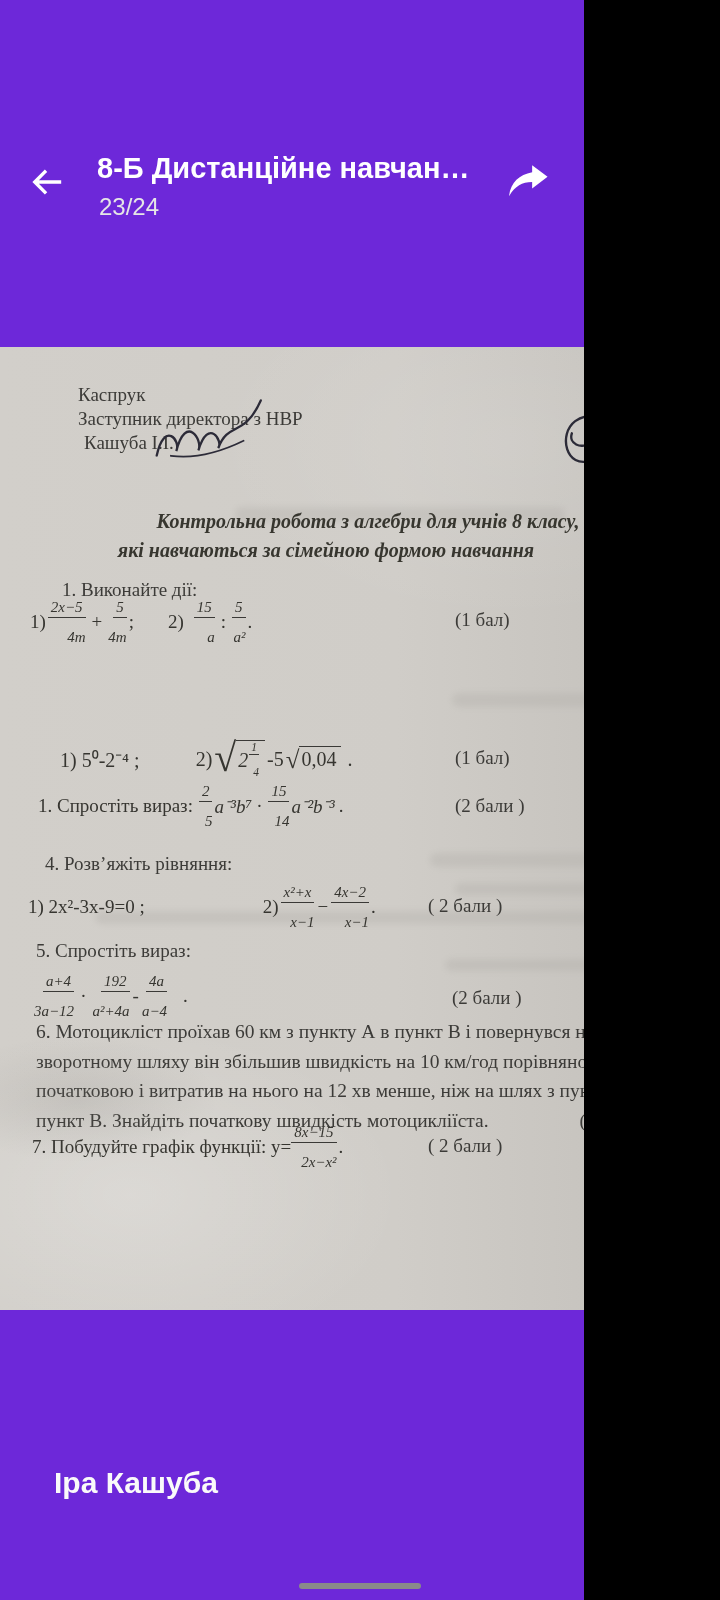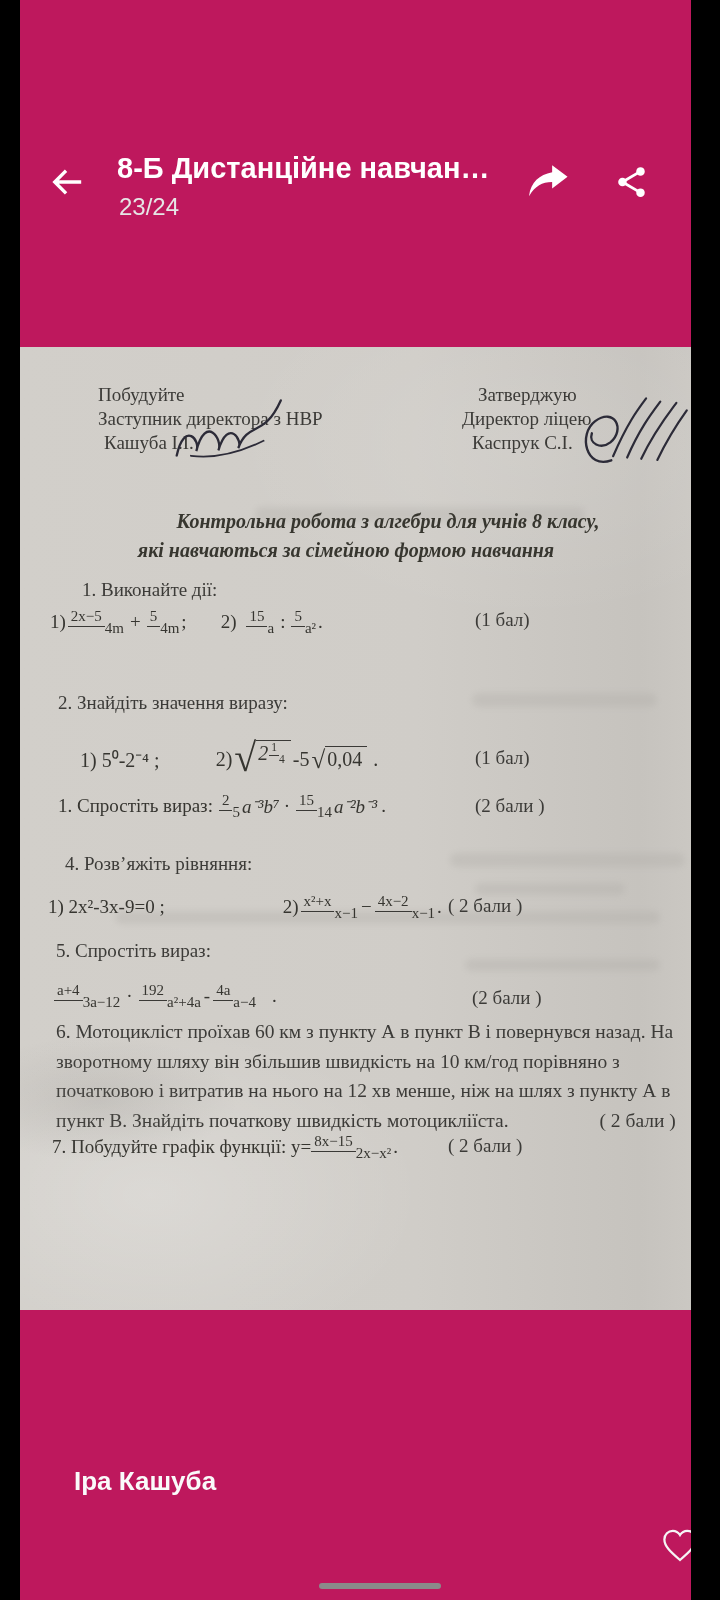--- a/index.html
+++ b/index.html
@@ -1,21 +1,20 @@
 <!DOCTYPE html>
 <html><head>
 <meta charset="utf-8">
 <style>
   * { margin:0; padding:0; box-sizing:border-box; }
   html,body { background:#000; }
   .screen {
-    position:relative; width:671px; height:1600px;
-    background:#be185d; overflow:hidden;
+    position:relative; width:584px; height:1600px;
+    background:#6d28d9; overflow:hidden;
     font-family:"Liberation Sans", sans-serif;
-    margin-left:20px;
   }
 
   
   .appbar { position:absolute; left:0; top:72px; width:720px; height:84px; }
   .icon-btn { position:absolute; display:flex; align-items:center; justify-content:center; cursor:pointer; }
   .back-btn   { left:24px;  top:88px; width:44px; height:44px; }
   .fwd-btn    { left:503px; top:88px; width:48px; height:44px; }
   .share-btn  { left:592px; top:90px; width:40px; height:40px; }
   .more-btn   { left:661px; top:88px; width:32px; height:44px; }
   .appbar-title {
@@ -43,43 +42,43 @@
     content:""; position:absolute; left:0; top:620px; width:260px; height:240px;
     background:radial-gradient(ellipse 200px 90px at 30% 55%, rgba(120,117,112,0.18), transparent 70%);
     pointer-events:none;
   }
   .abs { position:absolute; }
   .doc-line { font-size:19px; line-height:24px; color:#3c3b38; }
   .doc-title { width:720px; text-align:center; font-size:20px; font-weight:bold; font-style:italic; color:#37362f; }
   .fline { position:absolute; display:flex; align-items:center; font-size:19px; color:#363530; }
   .score { position:absolute; font-size:19px; color:#3c3b38; white-space:nowrap; }
 
-  .frac { display:inline-flex; flex-direction:row; align-items:flex-start; vertical-align:middle;
-          line-height:1; font-size:15px; margin:0 2px; }
+  .frac { display:inline-flex; flex-direction:column; align-items:flex-end; vertical-align:middle;
+          line-height:1; font-size:15px; margin:0 2px; font-style:italic; }
   .frac .num { padding:0 3px 2px 3px; border-bottom:1.3px solid #3a3936; }
   .frac .den { padding-top:12px; }
   .frac.small { font-size:11.5px; margin:0 1px; }
   .frac.small .num { padding:0 2px 1px 2px; border-bottom:1px solid #3a3936; }
 
   .sqrt { display:inline-flex; align-items:flex-start; margin:0 2px; }
   .sqrt .sign { line-height:1; font-style:normal; }
   .sqrt .rad  { border-top:1.4px solid #3a3936; padding:1px 5px 0 2px; display:inline-flex; align-items:center; }
   .sqrt-lg .sign { font-size:40px; margin-top:-2px; }
   .sqrt-sm .sign { font-size:25px; margin-top:1px; }
 
   .op { margin:0 4px; }
   .ital { font-style:italic; }
 
   .smudge { position:absolute; background:#aeaba6; opacity:0.32; filter:blur(3px); border-radius:7px; pointer-events:none; }
 
   .sig { position:absolute; }
   .sig path { fill:none; stroke:#2c2b38; stroke-linecap:round; }
 
   
-  .sender { position:absolute; left:54px; top:1466px; color:#fafafa; font-size:26px; font-weight:bold;text-align:center; }
+  .sender { position:absolute; left:54px; top:1466px; color:#fafafa; font-size:30px; font-weight:bold;text-align:center; }
   .heart-btn { position:absolute; left:638px; top:1523px; width:44px; height:44px; display:flex; align-items:center; justify-content:center; cursor:pointer; }
   .home-indicator { position:absolute; left:299px; top:1583px; width:122px; height:6px; border-radius:3px; background:#8a8a8a; }
 </style>
 </head>
 <body>
 
 <div class="screen">
 
   <div class="appbar">
     <div class="icon-btn back-btn">
@@ -114,34 +113,29 @@
   <div class="photo">
 
     <div class="smudge" style="left:235px; top:160px; width:330px; height:15px;"></div>
     <div class="smudge" style="left:452px; top:346px; width:185px; height:14px;"></div>
     <div class="smudge" style="left:430px; top:506px; width:235px; height:14px;"></div>
     <div class="smudge" style="left:95px;  top:564px; width:545px; height:13px;"></div>
     <div class="smudge" style="left:445px; top:612px; width:195px; height:12px;"></div>
     <div class="smudge" style="left:455px; top:536px; width:150px; height:12px;"></div>
 
     <div class="abs doc-line" style="left:78px; top:36px;">
-      <div>Побудуйте</div>
+      <div>Каспрук</div>
       <div>Заступник директора з НВР</div>
       <div style="padding-left:6px;">Кашуба І.І.</div>
     </div>
     <svg class="sig" style="left:146px; top:52px; transform:rotate(-7deg);" width="125" height="62" viewBox="0 0 125 62">
       <path d="M8 50 C20 16 34 38 28 48 C42 12 56 40 50 50 C64 18 76 44 70 50 C84 24 96 44 118 8" stroke-width="2.3"></path>
       <path d="M22 52 C45 58 70 55 96 46" stroke-width="1.8"></path>
     </svg>
 
-    <div class="abs doc-line" style="left:442px; top:36px;">
-      <div style="padding-left:16px;">Затверджую</div>
-      <div>Директор ліцею</div>
-      <div style="padding-left:10px;">Каспрук С.І.</div>
-    </div>
     <svg class="sig" style="left:556px; top:40px; transform:rotate(-3deg);" width="120" height="96" viewBox="0 0 120 96">
       <path d="M34 72 C8 80 2 44 20 32 C40 19 50 42 34 54 C24 61 12 54 16 44" stroke-width="2.4"></path>
       <path d="M36 68 C52 36 62 24 72 12 M50 70 C64 42 76 28 86 16 M64 72 C78 46 92 30 102 18 M80 74 C92 52 104 36 112 26" stroke-width="2.2"></path>
     </svg>
 
     <div class="abs doc-title" style="left:8px; top:163px;">Контрольна робота з алгебри  для учнів 8 класу,</div>
     <div class="abs doc-title" style="left:-34px; top:192px;">які навчаються за сімейною формою навчання</div>
 
     <div class="abs doc-line" style="left:62px; top:231px;">1. Виконайте дії:</div>
     <div class="fline" style="left:30px; top:252px; height:46px;">
@@ -164,21 +158,20 @@
         </span>
       <span class="op">:</span>
       <span class="frac">
           <span class="num">5</span>
           <span class="den">a²</span>
         </span>
       <span>.</span>
     </div>
     <div class="score" style="left:455px; top:262px;">(1 бал)</div>
 
-    <div class="abs doc-line" style="left:38px; top:344px;">2. Знайдіть значення виразу:</div>
     <div class="fline" style="left:60px; top:384px; height:56px; font-size:20px;">
       <span>1) 5⁰-2⁻⁴ ;</span>
       <span style="width:56px;"></span>
       <span>2)</span>
       <span class="sqrt sqrt-lg">
         <span class="sign">√</span>
         <span class="rad">
           <span class="ital">2</span>
           <span class="frac small">
               <span class="num">1</span>

